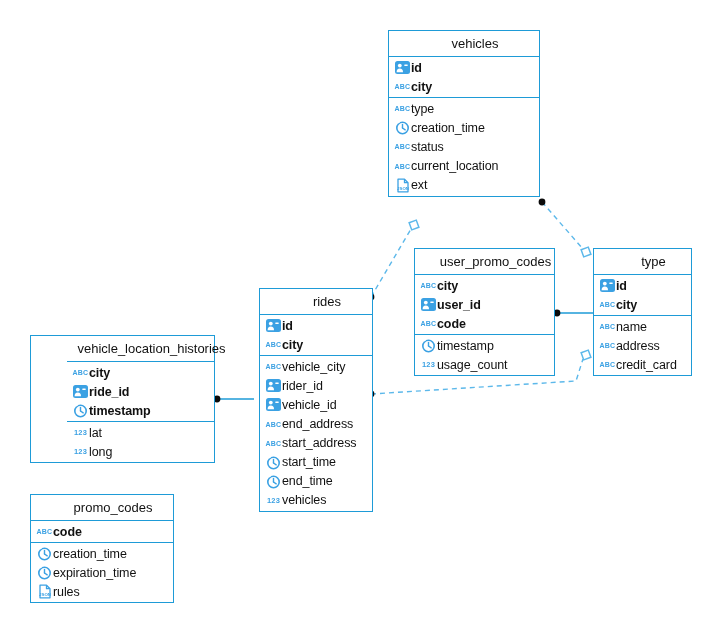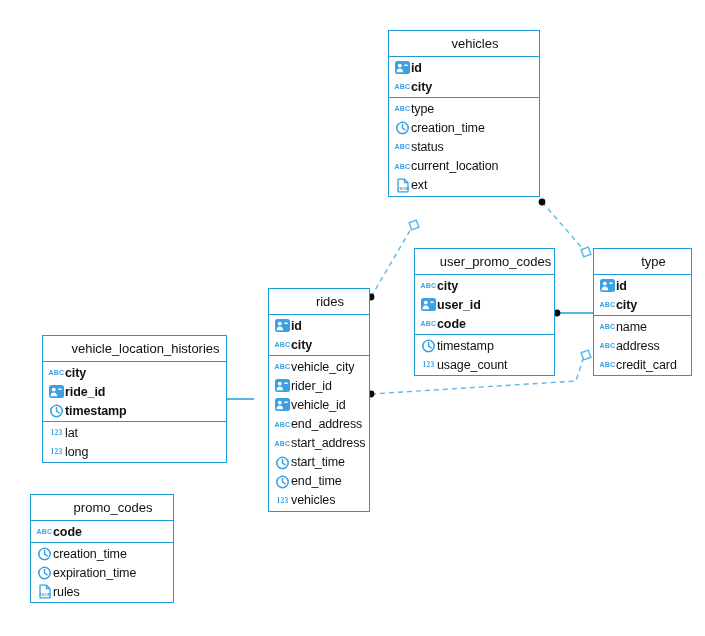--- a/index.html
+++ b/index.html
@@ -23,21 +23,21 @@
     border-bottom:1.6px solid var(--border-blue);
     font-size:13px;font-weight:500;
   }
   .sec{padding:1px 0;}
   .sec.fields{border-top:1.6px solid var(--border-blue);}
   .row{height:19.1px;display:flex;align-items:center;padding:0 5px;box-sizing:border-box;}
   .fname{font-size:12.5px;white-space:nowrap;letter-spacing:-0.1px;}
   .row.pk .fname{font-weight:bold;}
   .icon{width:17px;min-width:17px;display:flex;justify-content:center;align-items:center;}
   .abc,.num{font-weight:bold;color:var(--icon-blue);font-size:7px;letter-spacing:.2px;}
-  .num{font-size:7.5px;font-family:Liberation Serif, serif;}
+  .num{font-size:7.5px;}
 </style>
 </head>
 <body>
 
 <div id="canvas">
   <svg id="wires" width="705" height="636">
       <polyline points="371,297 411,229" fill="none" stroke="#5cb8ea" stroke-width="1.4" stroke-dasharray="5 4"></polyline>
       <circle cx="371" cy="297" r="3.4" fill="#0b0b0b"></circle>
       <rect x="410.2" y="221.2" width="7.6" height="7.6" fill="#ffffff" stroke="#5cb8ea" stroke-width="1.5" transform="rotate(-20 414 225)"></rect>
       <polyline points="542,202 583,249" fill="none" stroke="#5cb8ea" stroke-width="1.4" stroke-dasharray="5 4"></polyline>
@@ -206,21 +206,21 @@
             <span class="fname">address</span>
           </div>
           <div class="row">
             <span class="icon">
               <span class="abc">ABC</span>
             </span>
             <span class="fname">credit_card</span>
           </div>
         </div>
       </div>
-      <div class="tbl" style="left: 268px; top: 288px; width: 102px; text-align: right;">
+      <div class="tbl" style="left: 259px; top: 288px; width: 114px; text-align: right;">
         <div class="tbl-header">
           <span class="icon"></span>
           <span>rides</span>
         </div>
         <div class="sec pk">
           <div class="row pk">
             <span class="icon">
               <svg width="15" height="13" viewBox="0 0 15 13">
                 <rect x="0" y="0" width="15" height="13" rx="2.5" fill="#3ba1e3"></rect>
                 <circle cx="4.8" cy="4.6" r="1.9" fill="#fff"></circle>
@@ -301,21 +301,21 @@
             <span class="fname">end_time</span>
           </div>
           <div class="row">
             <span class="icon">
               <span class="num">123</span>
             </span>
             <span class="fname">vehicles</span>
           </div>
         </div>
       </div>
-      <div class="tbl" style="left: 42px; top: 335px; width: 185px;">
+      <div class="tbl" style="left: 30px; top: 335px; width: 185px; padding-left: 36px;">
         <div class="tbl-header">
           <span class="icon"></span>
           <span>vehicle_location_histories</span>
         </div>
         <div class="sec pk">
           <div class="row pk">
             <span class="icon">
               <span class="abc">ABC</span>
             </span>
             <span class="fname">city</span>

